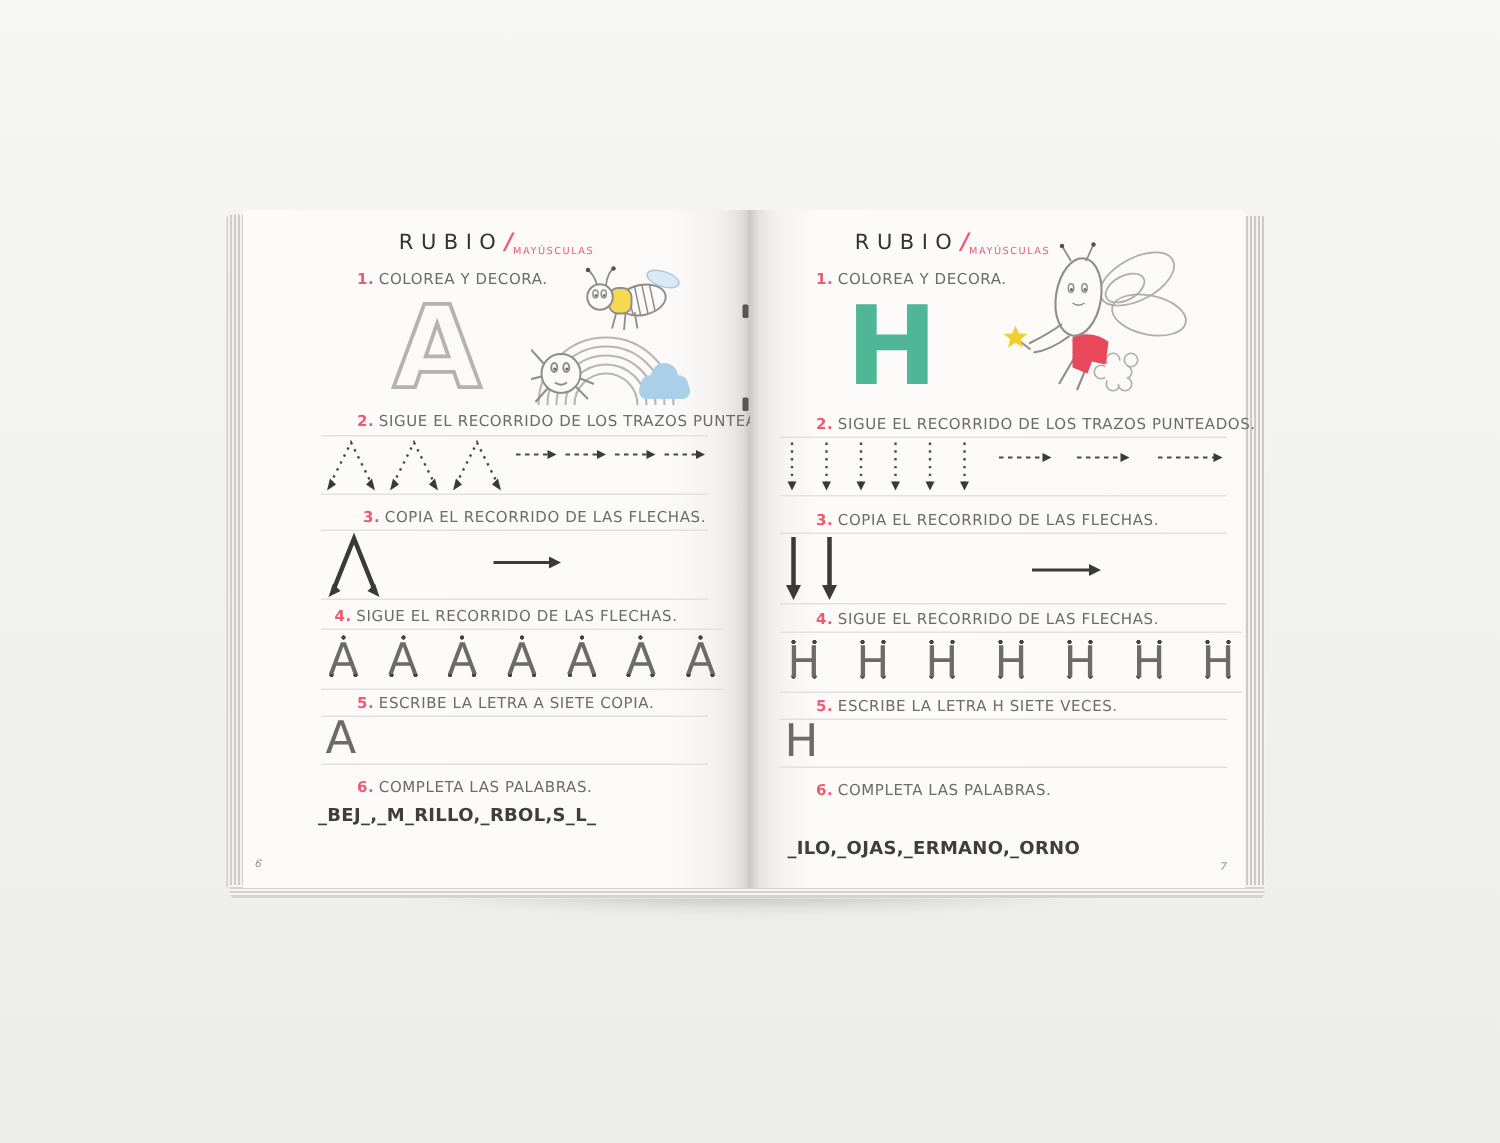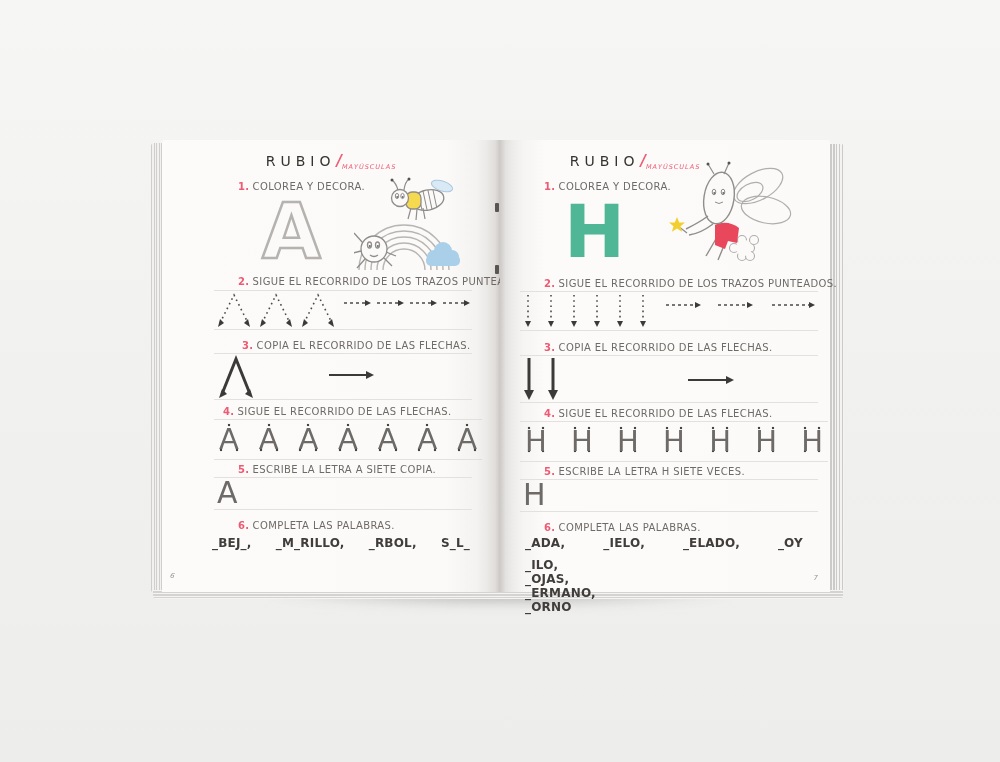--- a/index.html
+++ b/index.html
@@ -44,21 +44,21 @@
   }
   .staple{position:absolute;width:4px;height:9px;background:#5a5550;border-radius:1px;z-index:4;}
   .staple.s1{left:495px;top:203px;}
   .staple.s2{left:495px;top:265px;}
 
   
   .brand{position:absolute;top:11px;left:0;width:100%;text-align:center;white-space:nowrap;}
   .page.right .brand{transform:translateX(-30px);}
   .brand-name{font-weight:normal;font-size:14px;letter-spacing:5px;color:#35322f;}
   .brand-slash{font-weight:bold;font-style:italic;font-size:15px;color:#ed5a72;margin-left:1px;}
-  .brand-sub{font-size:6.5px;letter-spacing:1px;color:#ed5a72;vertical-align:-3px;font-style:italic;}
+  .brand-sub{font-size:6.5px;letter-spacing:1px;color:#ed5a72;vertical-align:-3px;}
   .ex-label{position:absolute;font-size:10px;letter-spacing:.4px;color:#6e6a67;white-space:nowrap;margin-left:32px;}
   .ex-num{color:#ed5a72;font-weight:bold;margin-right:3px;}
   .big-letter{position:absolute;font-weight:bold;}
   .letter-outline{
     font-size:76px;line-height:72px;color:#fbfaf9;
     -webkit-text-stroke:2.5px #b5b2af;
   }
   .letter-green{font-size:73px;line-height:72px;color:#4fb795;}
   .illus{position:absolute;}
   .strip{position:absolute;border-top:1px solid #e3e0dd;border-bottom:1px solid #e3e0dd;}
@@ -75,21 +75,21 @@
   }
   .trace-h{
     background-image:radial-gradient(circle,#47443f 1.3px,transparent 1.6px),
       radial-gradient(circle,#47443f 1.3px,transparent 1.6px),
       radial-gradient(circle,#47443f 1.3px,transparent 1.6px),
       radial-gradient(circle,#47443f 1.3px,transparent 1.6px);
     background-position:top 4px left 2px,top 4px right 2px,bottom 8px left 2px,bottom 8px right 2px;
   }
   .write-strip{padding:0;}
   .write-letter{font-size:30px;line-height:30px;color:#6d6a67;margin-left:3px;}
-  .word-row{position:absolute;display:flex;justify-content:space-between;
+  .word-row{position:absolute;display:flex;justify-content:flex-start;
     font-weight:bold;font-size:12px;letter-spacing:.2px;color:#403d3a;white-space:nowrap;}
   .page-num{position:absolute;font-size:7px;font-style:italic;color:#999591;}
   .page.left .page-num{left:8px;bottom:12px;transform:rotate(12deg);}
   .page.right .page-num{right:12px;bottom:10px;}
 </style>
 </head>
 <body>
 
 <div class="book-shadow"></div>
 <div class="edge-left"></div>
@@ -343,27 +343,21 @@
   <div class="ex-label" style="top:326px;left:12px;">
     <span class="ex-num">5.</span><span>ESCRIBE LA LETRA H SIETE VECES.</span>
   </div>
   <div class="strip write-strip" style="top:339px;left:20px;width:298px;height:31px;">
     <span class="write-letter">H</span>
   </div>
 
   <div class="ex-label" style="top:382px;left:12px;">
     <span class="ex-num">6.</span><span>COMPLETA LAS PALABRAS.</span>
   </div>
-  <div class="word-row" style="top:396px;left:25px;width:278px;">
-    <span>_ADA,</span>
-    <span>_IELO,</span>
-    <span>_ELADO,</span>
-    <span>_OY</span>
-  </div>
-  <div class="word-row" style="top:418px;left:25px;width:278px;flex-direction:column;">
+  <div class="word-row" style="top:418px;left:25px;width:278px;">
     <span>_ILO,</span>
     <span>_OJAS,</span>
     <span>_ERMANO,</span>
     <span>_ORNO</span>
   </div>
 
   <div class="page-num">7</div>
 </div>
 
 <div class="gutter-shade"></div>

